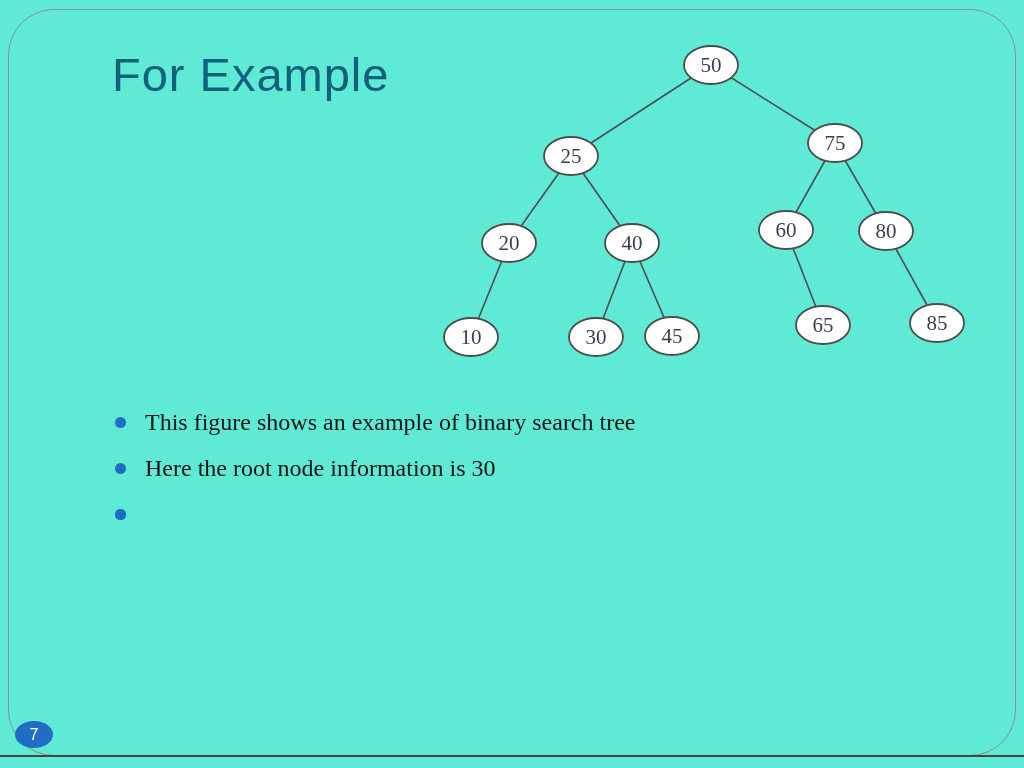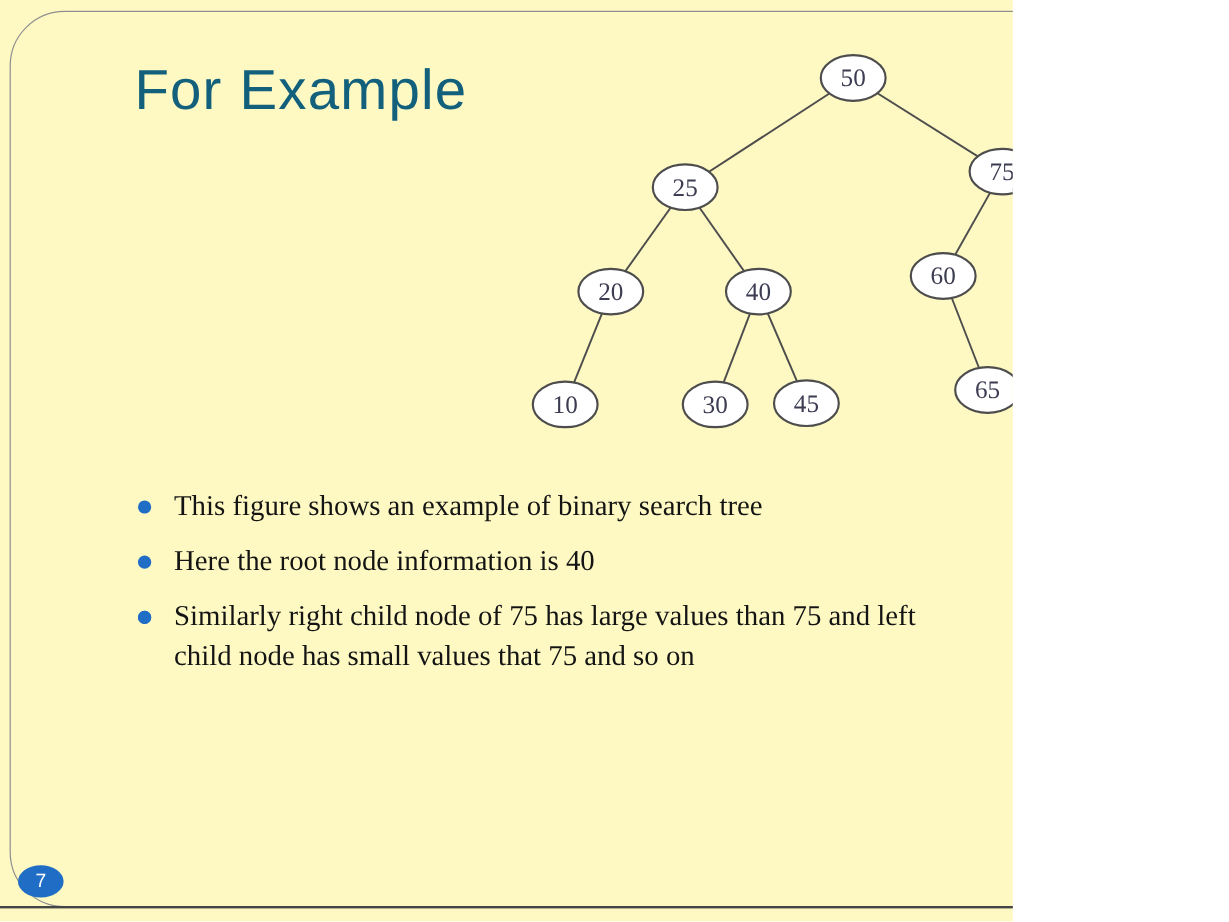--- a/index.html
+++ b/index.html
@@ -7,22 +7,22 @@
     --accent-blue:#1F6DC5;
     --stroke:#4d4d4d;
     --node-text:#3c3c52;
     --body-text:#141414;
     --border-gray:#8f8f8f;
   }
   *{margin:0;padding:0;box-sizing:border-box;}
   html,body{background:#ffffff;}
   .stage{
     position:relative;
-    width:844px;height:768px;
-    background:#fef9c3;
+    width:1024px;height:768px;
+    background:#5eead4;
     overflow:hidden;
     font-family:"Liberation Sans",sans-serif;
   }
   .slide-border{
     position:absolute;
     left:8px;top:9px;
     width:1008px;height:747px;
     border:1px solid var(--border-gray);
     border-radius:46px;
   }
@@ -148,23 +148,23 @@
         </g>
         <g>
           <ellipse cx="937" cy="338" rx="27" ry="19" fill="#ffffff" stroke="#4d4d4d" stroke-width="1.8"></ellipse>
           <text x="937" y="345" text-anchor="middle" font-family="&quot;Liberation Serif&quot;, serif" font-size="21" fill="#3c3c52">85</text>
         </g>
       </svg>
   </div>
 
   <ul class="bullet-list">
       <li class="bullet-item"><span class="bullet-dot"></span><span>This figure shows an example of binary search tree</span></li>
-      <li class="bullet-item"><span class="bullet-dot"></span><span>Here the root node information is 40</span></li>
+      <li class="bullet-item"><span class="bullet-dot"></span><span>Here the root node information is 30</span></li>
       <li class="bullet-item"><span class="bullet-dot"></span></li>
-      <li class="bullet-item"><span class="bullet-dot"></span><span>Similarly right child node of 75 has large values than 75 and left<br>child node has small values that 75 and so on</span></li>
+      <li class="bullet-item"><span class="bullet-dot"></span></li>
     </ul>
 
   <div class="page-badge">
     <span>7</span>
   </div>
 
   <div class="bottom-edge"></div>
 
 </div>
 

